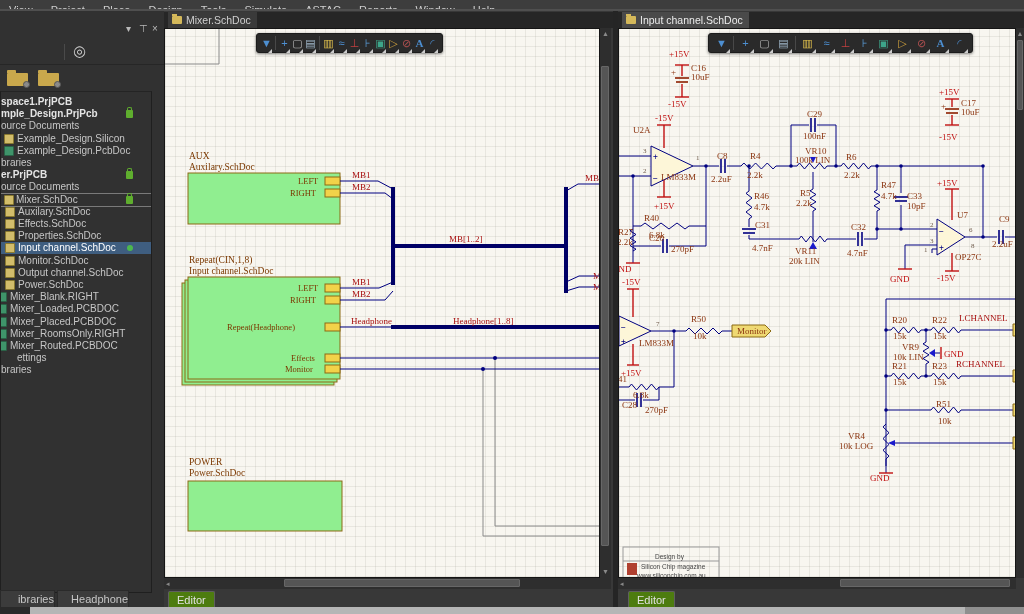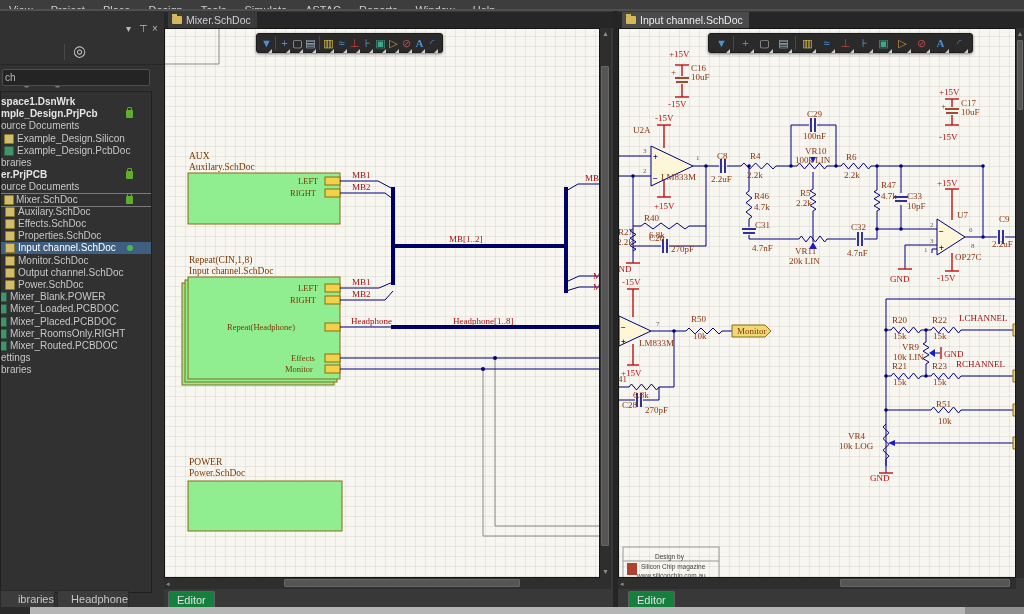--- a/index.html
+++ b/index.html
@@ -72,21 +72,21 @@
     height:18px; }
   .ab-cell::after { content:""; position:absolute; right:1px; bottom:-1px;
     border-left:4px solid transparent; border-bottom:4px solid #cccccc; }
   .ab-sep { width:1px; height:14px; background:#484848; margin:0 2px; }
 
   
   .sbar { background:#2e2e2e; }
   .sthumb { position:absolute; background:#555; border:1px solid #676767; border-radius:1px; }
   .sarrow { position:absolute; color:#8a8a8a; font-size:7px; text-align:center; }
 
-  .edtab { position:absolute; height:16px; background:#15803d; color:#e2e2e2; font-size:11px;
+  .edtab { position:absolute; height:16px; background:#4d7c0f; color:#e2e2e2; font-size:11px;
     line-height:16px; padding:0 8px; border-radius:2px 2px 0 0; border:1px solid #5f5f5f;
     border-bottom:none; }
   #gap { left:613px; top:11px; width:5px; height:596px; background:#252525; }
   #bottomstrip { left:0; top:607px; width:1024px; height:7px; background:#b6b6b6; }
   #bottomstrip .dk1 { position:absolute; left:0; top:0; width:30px; height:7px; background:#2a2a2a; }
   #bottomstrip .dk2 { position:absolute; left:965px; top:0; width:59px; height:7px; background:#8f8f8f; }
 </style>
 </head>
 <body>
 
@@ -104,24 +104,23 @@
     <div id="panel-tools" class="abs">
       <span class="folder" style="left:7px;top:34px;">
           <span class="mini"></span>
         </span>
       <span class="folder" style="left:38px;top:34px;">
           <span class="mini"></span>
         </span>
     </div>
     <div id="tool-sep" class="abs"></div>
     <div id="gear" class="abs">◎</div>
-    <div id="searchbox" class="abs">ch</div>
     <div id="tree" class="abs">
         <div class="trow bold" style="top: 4px;">
-          <span class="tlabel" style="left: 0px;">space1.DsnWrk</span>
+          <span class="tlabel" style="left: 0px;">space1.PrjPCB</span>
         </div>
         <div class="trow bold" style="top: 16.2px;">
           <span class="tlabel" style="left: 0px;">mple_Design.PrjPcb</span>
           <span class="lock"></span>
         </div>
         <div class="trow" style="top: 28.4px;">
           <span class="tlabel" style="left: 0px;">ource Documents</span>
         </div>
         <div class="trow" style="top: 40.6px;">
           <span class="ticon s" style="left: 3px;"></span>
@@ -170,40 +169,40 @@
         <div class="trow" style="top: 174.8px;">
           <span class="ticon s" style="left: 4px;"></span>
           <span class="tlabel" style="left: 17px;">Output channel.SchDoc</span>
         </div>
         <div class="trow" style="top: 187px;">
           <span class="ticon s" style="left: 4px;"></span>
           <span class="tlabel" style="left: 17px;">Power.SchDoc</span>
         </div>
         <div class="trow" style="top: 199.2px;">
           <span class="ticon p" style="left: -4px;"></span>
-          <span class="tlabel" style="left: 9px;">Mixer_Blank.POWER</span>
+          <span class="tlabel" style="left: 9px;">Mixer_Blank.RIGHT</span>
         </div>
         <div class="trow" style="top: 211.4px;">
           <span class="ticon p" style="left: -4px;"></span>
           <span class="tlabel" style="left: 9px;">Mixer_Loaded.PCBDOC</span>
         </div>
         <div class="trow" style="top: 223.6px;">
           <span class="ticon p" style="left: -4px;"></span>
           <span class="tlabel" style="left: 9px;">Mixer_Placed.PCBDOC</span>
         </div>
         <div class="trow" style="top: 235.8px;">
           <span class="ticon p" style="left: -4px;"></span>
           <span class="tlabel" style="left: 9px;">Mixer_RoomsOnly.RIGHT</span>
         </div>
         <div class="trow" style="top: 248px;">
           <span class="ticon p" style="left: -4px;"></span>
           <span class="tlabel" style="left: 9px;">Mixer_Routed.PCBDOC</span>
         </div>
         <div class="trow" style="top: 260.2px;">
-          <span class="tlabel" style="left: 0px; text-align: right;">ettings</span>
+          <span class="tlabel" style="left: 16px; text-align: right;">ettings</span>
         </div>
         <div class="trow" style="top: 272.4px;">
           <span class="tlabel" style="left: 0px;">braries</span>
         </div>
       </div>
     <div id="btabs">
         <div class="btab" style="left: 0px; top: 579px; width: 55px;">ibraries</div>
         <div class="btab" style="left: 57px; top: 579px; width: 72px;">Headphone</div>
       </div>
   </div>

